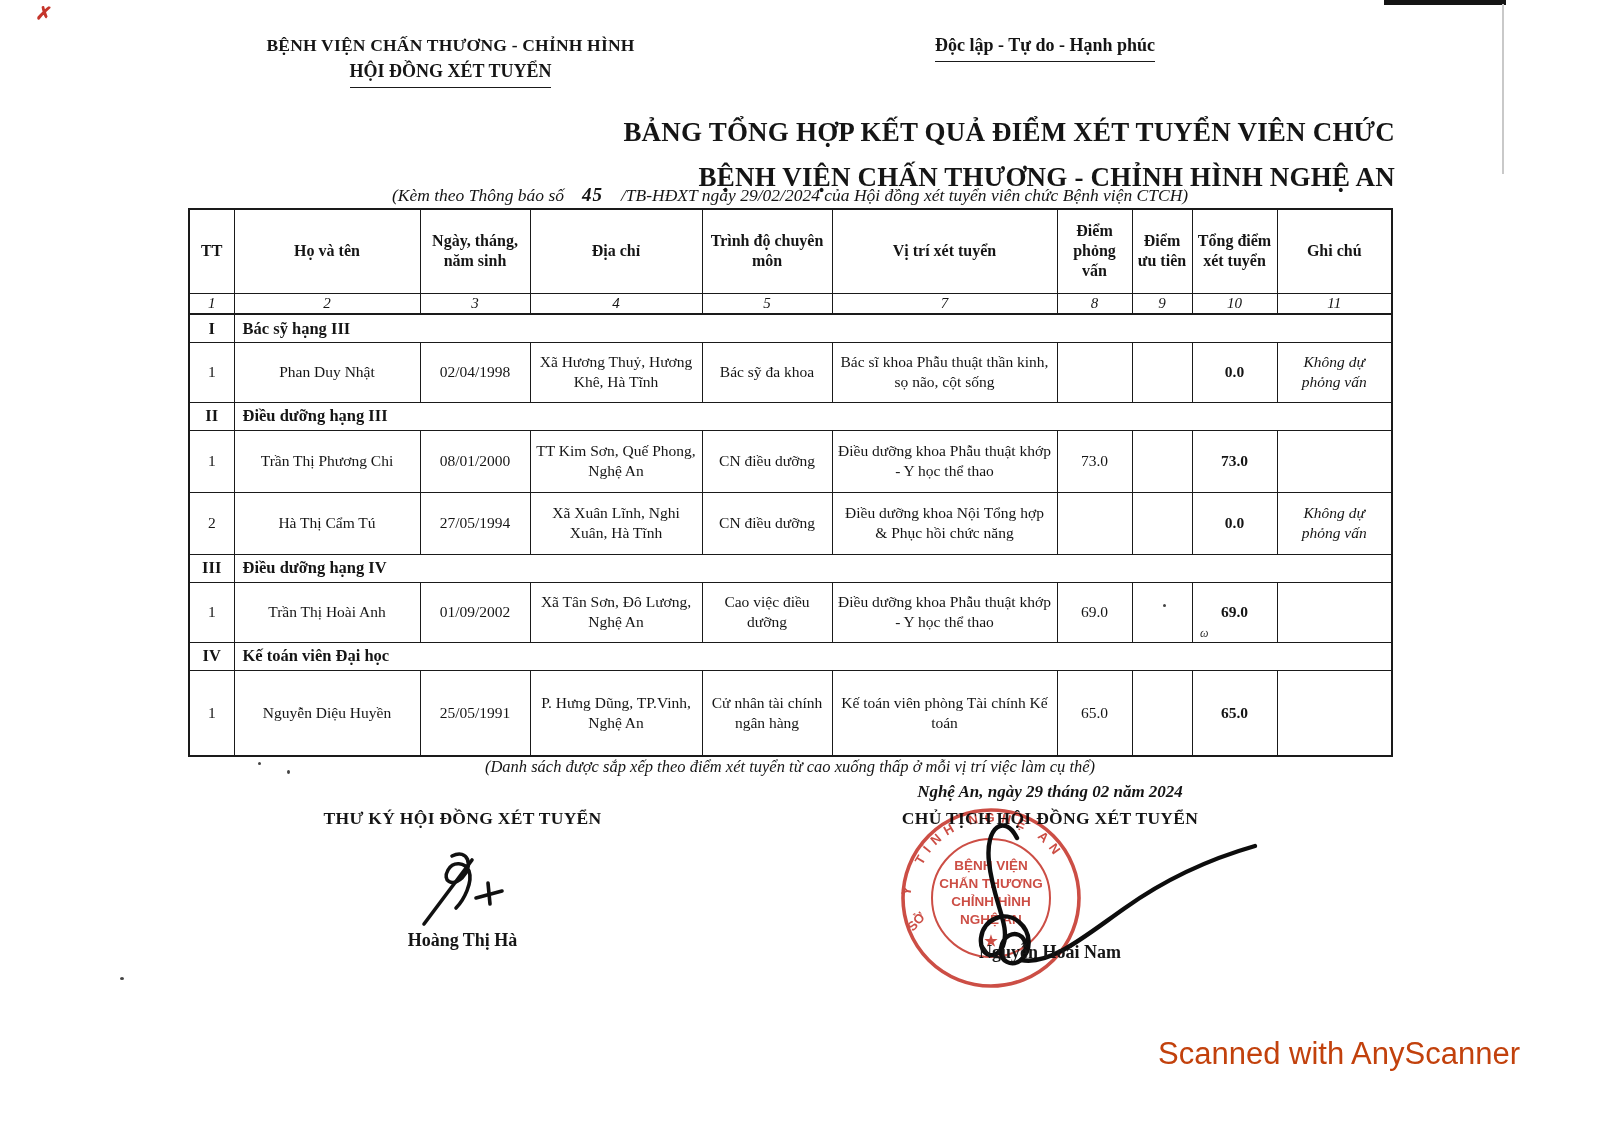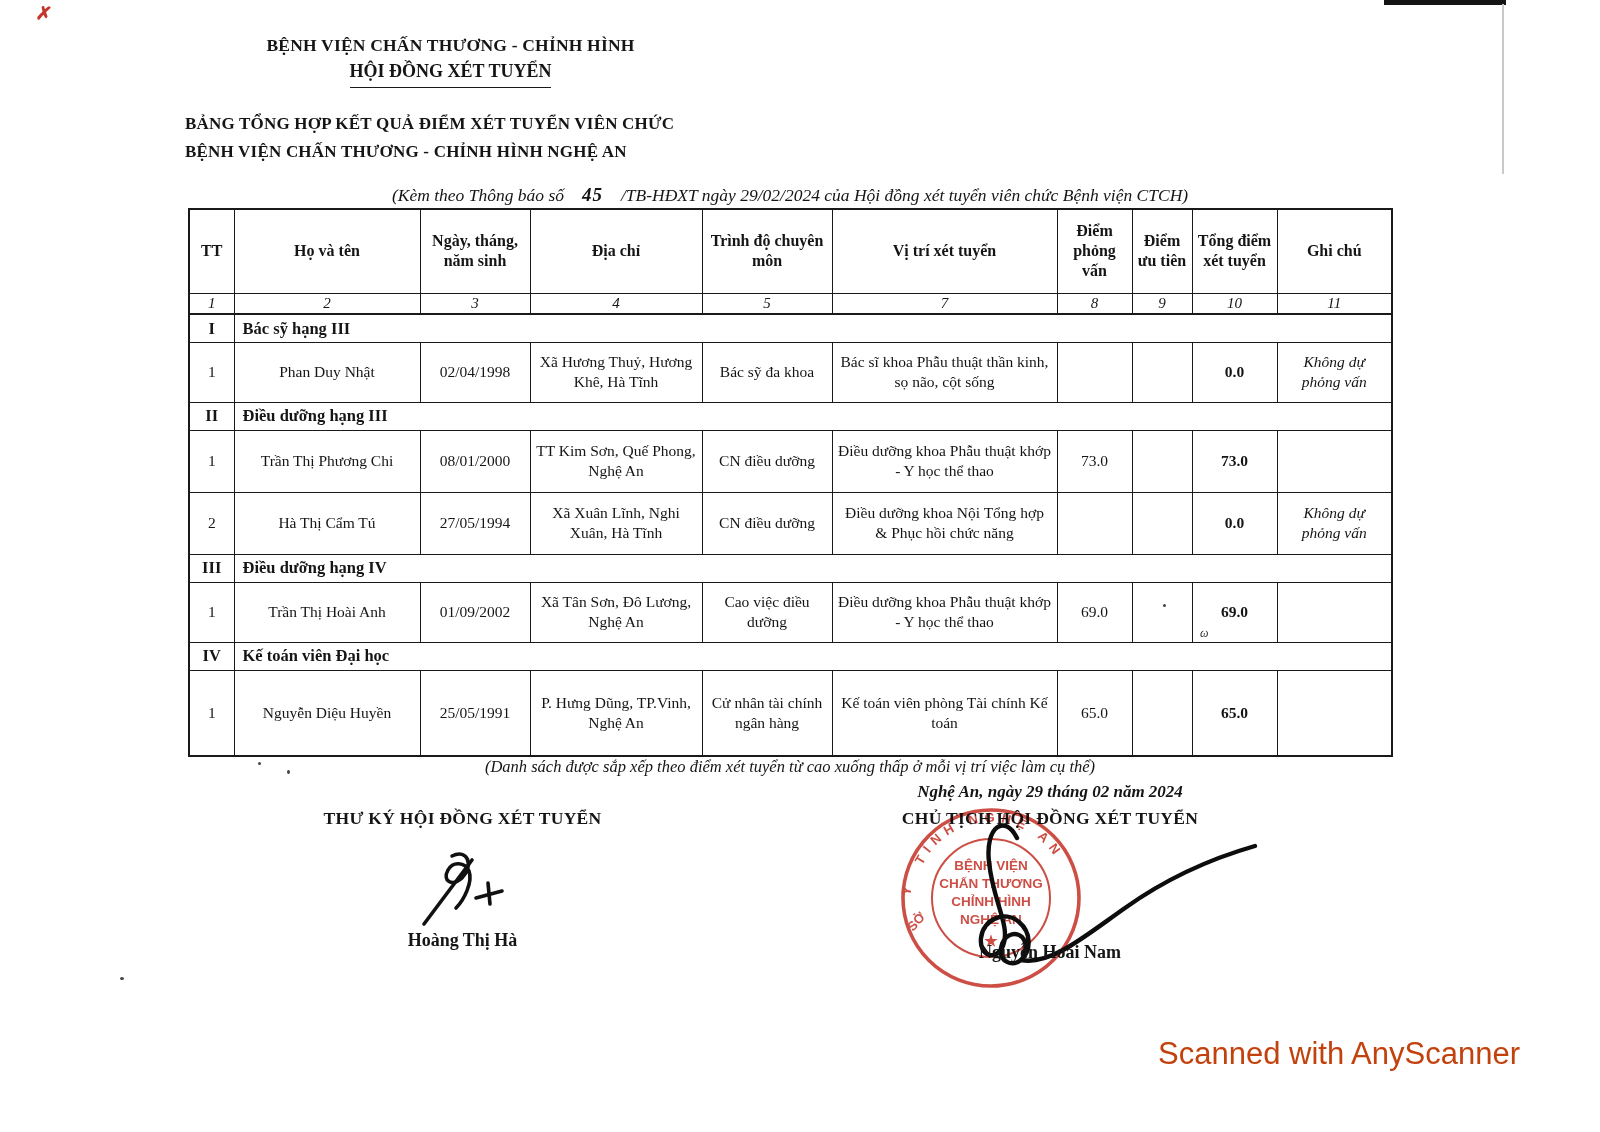--- a/index.html
+++ b/index.html
@@ -7,21 +7,21 @@
     width:1600px;height:1132px;background:#ffffff;position:relative;overflow:hidden;
     font-family:"Liberation Serif","DejaVu Serif",serif;color:#151515;
   }
   .abs{position:absolute;}
   
   .org-block{text-align:center;line-height:1.5;}
   .org-line1{font-size:17.5px;font-weight:bold;letter-spacing:.2px;}
   .org-line2{font-size:18px;font-weight:bold;}
   .org-line2 span{display:inline-block;border-bottom:1.7px solid #1a1a1a;padding-bottom:2px;}
   
-  .doc-title{text-align:left;font-weight:bold;font-size:17px;line-height:1.65;letter-spacing:.2px;}
+  .doc-title{text-align:right;font-weight:bold;font-size:27px;line-height:1.65;letter-spacing:.2px;}
   .doc-subtitle{text-align:center;font-style:italic;font-size:17.5px;}
   .hand-num{font-weight:bold;font-size:19px;padding:0 18px;letter-spacing:1px;}
   
   table.results{border-collapse:collapse;table-layout:fixed;width:1203px;
     border:2.6px solid #1a1a1a;}
   table.results th,table.results td{
     border:1.6px solid #1a1a1a;padding:2px 5px;vertical-align:middle;
     font-size:15.5px;line-height:1.3;overflow:hidden;text-align:center;word-wrap:break-word;}
   table.results th{font-weight:bold;font-size:16px;line-height:1.25;}
   tr.num-row td{font-style:italic;font-size:15px;padding:0 4px;border-bottom-width:2.4px;}
@@ -55,20 +55,21 @@
 <div class="abs speck" style="left:258px;top:762px;width:3px;height:3px;"></div>
 <div class="abs speck" style="left:287px;top:770px;width:3px;height:4px;"></div>
 <div class="abs speck" style="left:120px;top:977px;width:4px;height:3px;"></div>
 <div class="abs speck" style="left:1163px;top:604px;width:3px;height:3px;"></div>
 
 <div class="abs org-block" style="left:228px;top:32px;width:445px;">
   <div class="org-line1">BỆNH VIỆN CHẤN THƯƠNG - CHỈNH HÌNH</div>
   <div class="org-line2"><span>HỘI ĐỒNG XÉT TUYỂN</span></div>
 </div>
 <div class="abs org-block" style="left:800px;top:32px;width:490px;">
+  <div class="org-line2"><span>Độc lập - Tự do - Hạnh phúc</span></div>
 </div>
 
 <div class="abs doc-title" style="left:185px;top:110px;width:1210px;">
   <div>BẢNG TỔNG HỢP KẾT QUẢ ĐIỂM XÉT TUYỂN VIÊN CHỨC</div>
   <div>BỆNH VIỆN CHẤN THƯƠNG - CHỈNH HÌNH NGHỆ AN</div>
 </div>
 <div class="abs doc-subtitle" style="left:185px;top:184px;width:1210px;">
   <span>(Kèm theo Thông báo số</span><span class="hand-num">45</span><span>/TB-HĐXT ngày 29/02/2024 của Hội đồng xét tuyển viên chức Bệnh viện CTCH)</span>
 </div>
 

